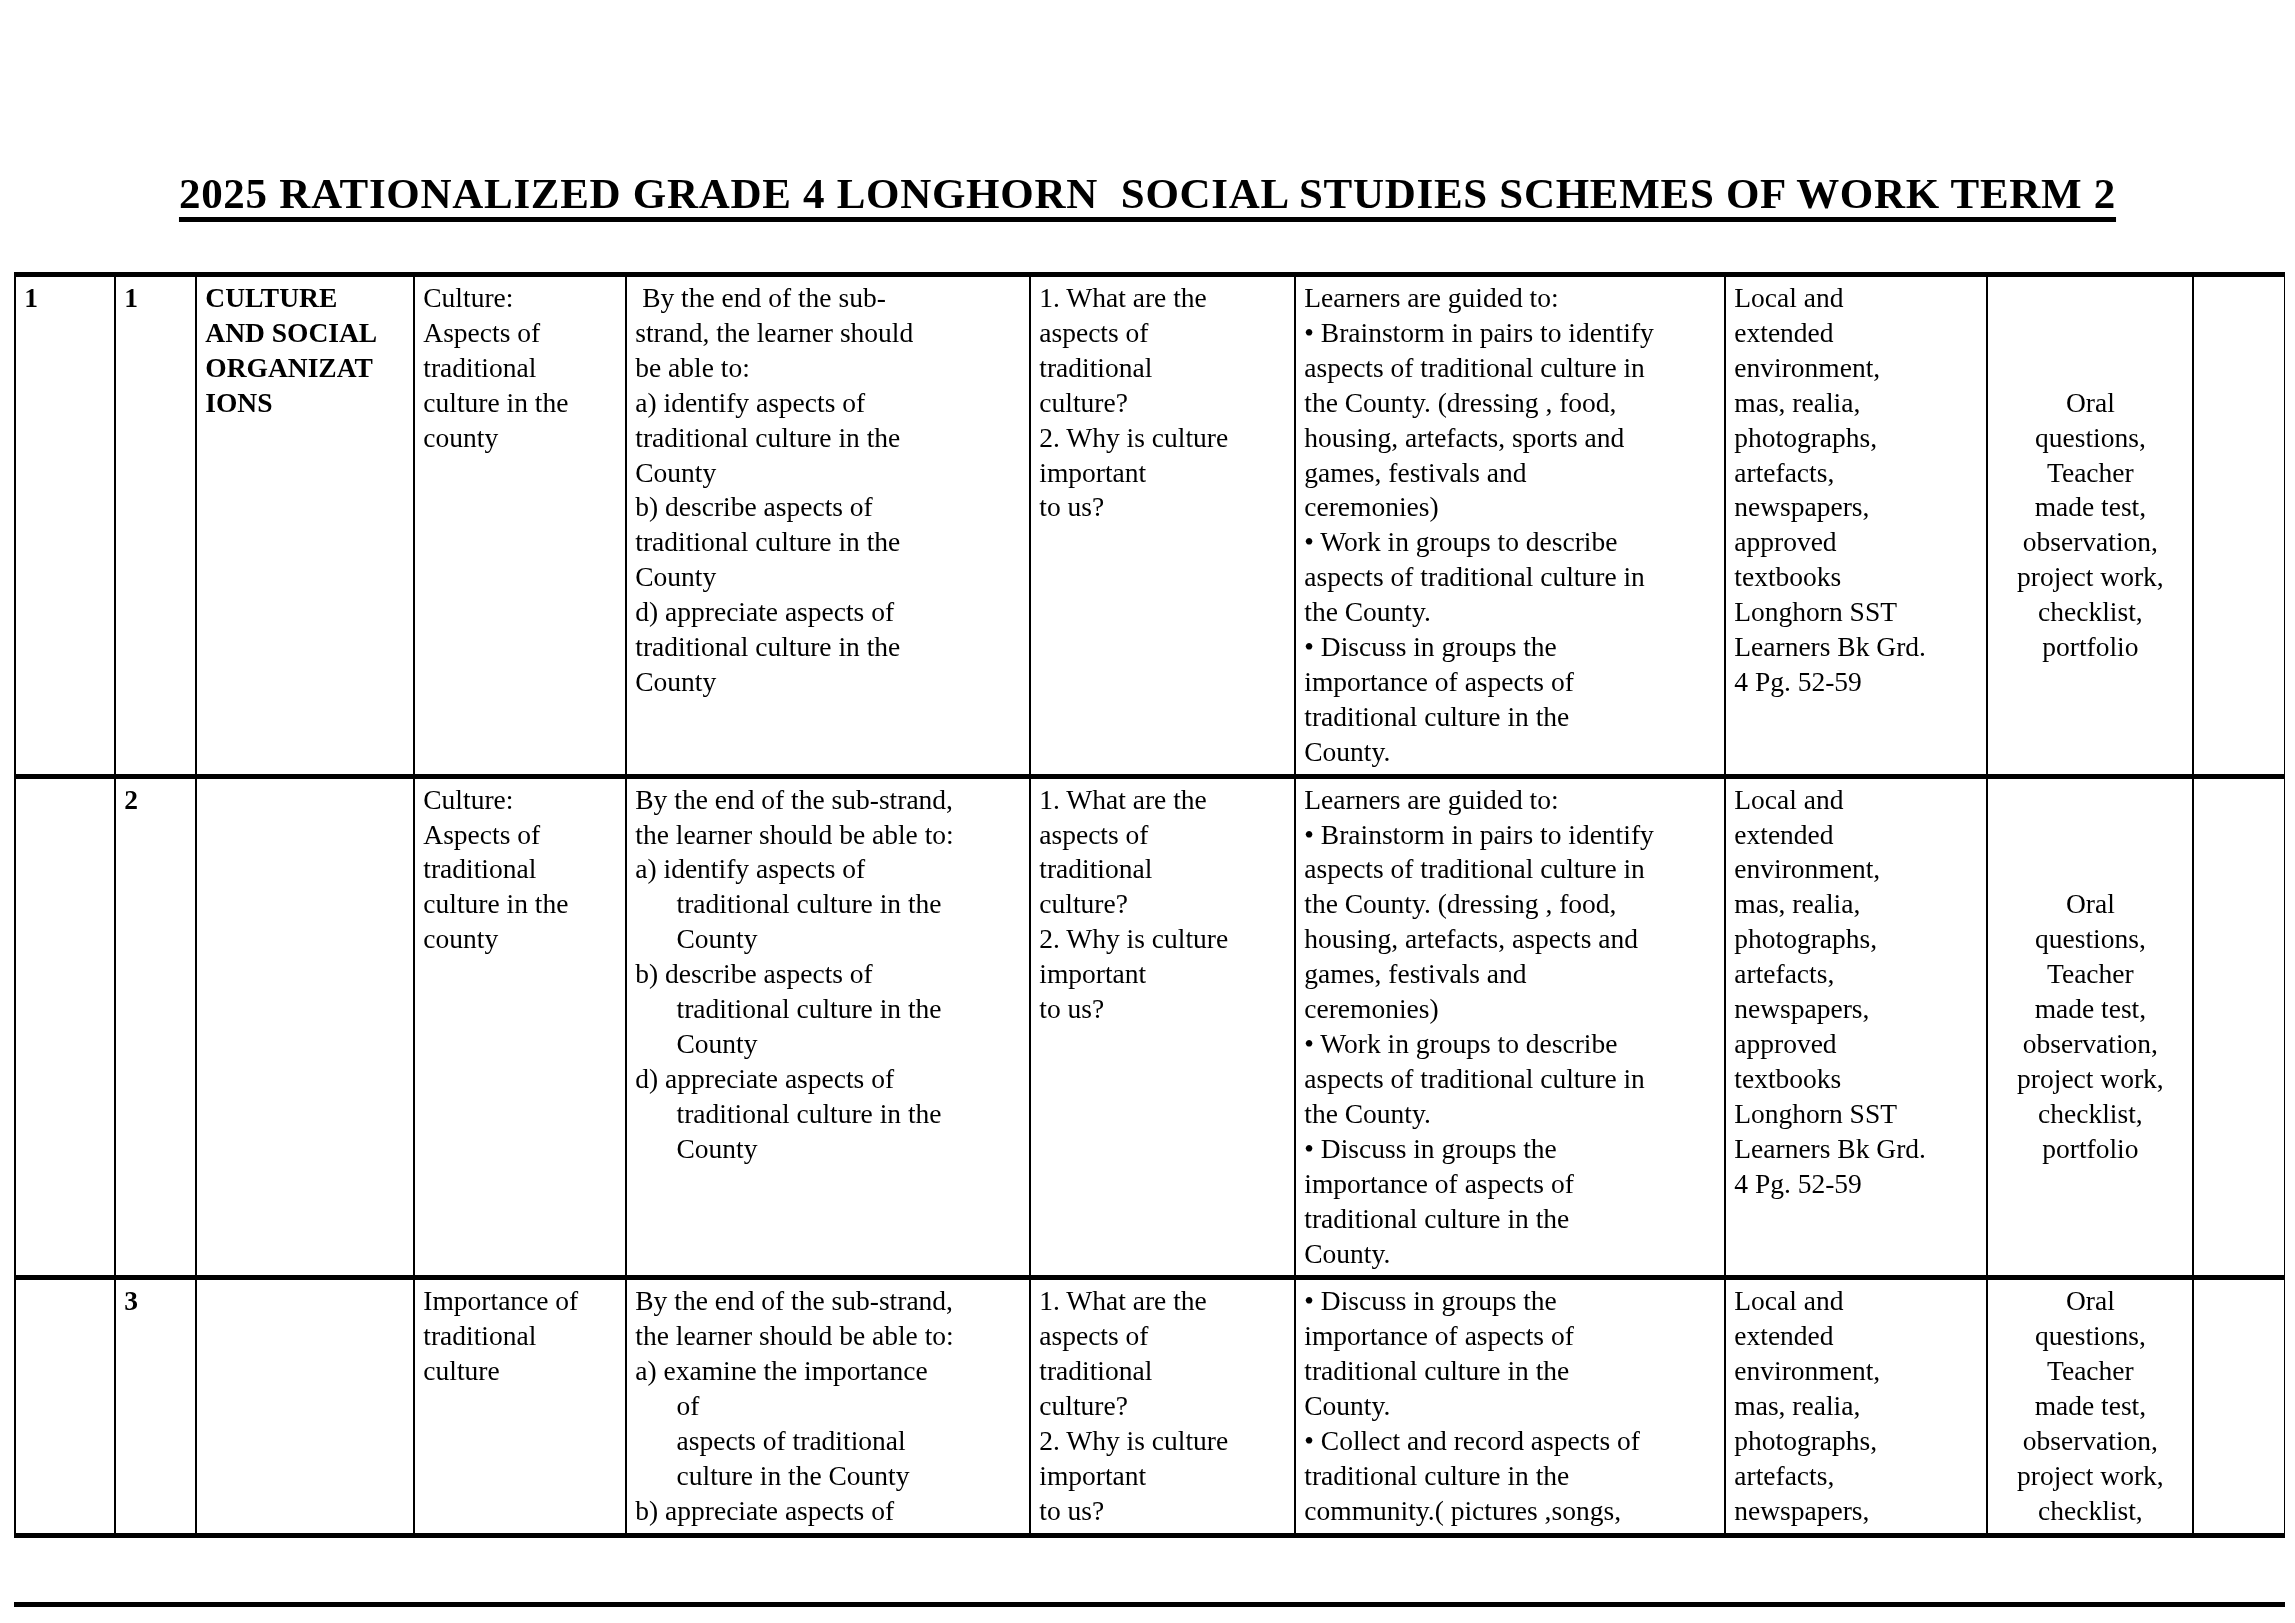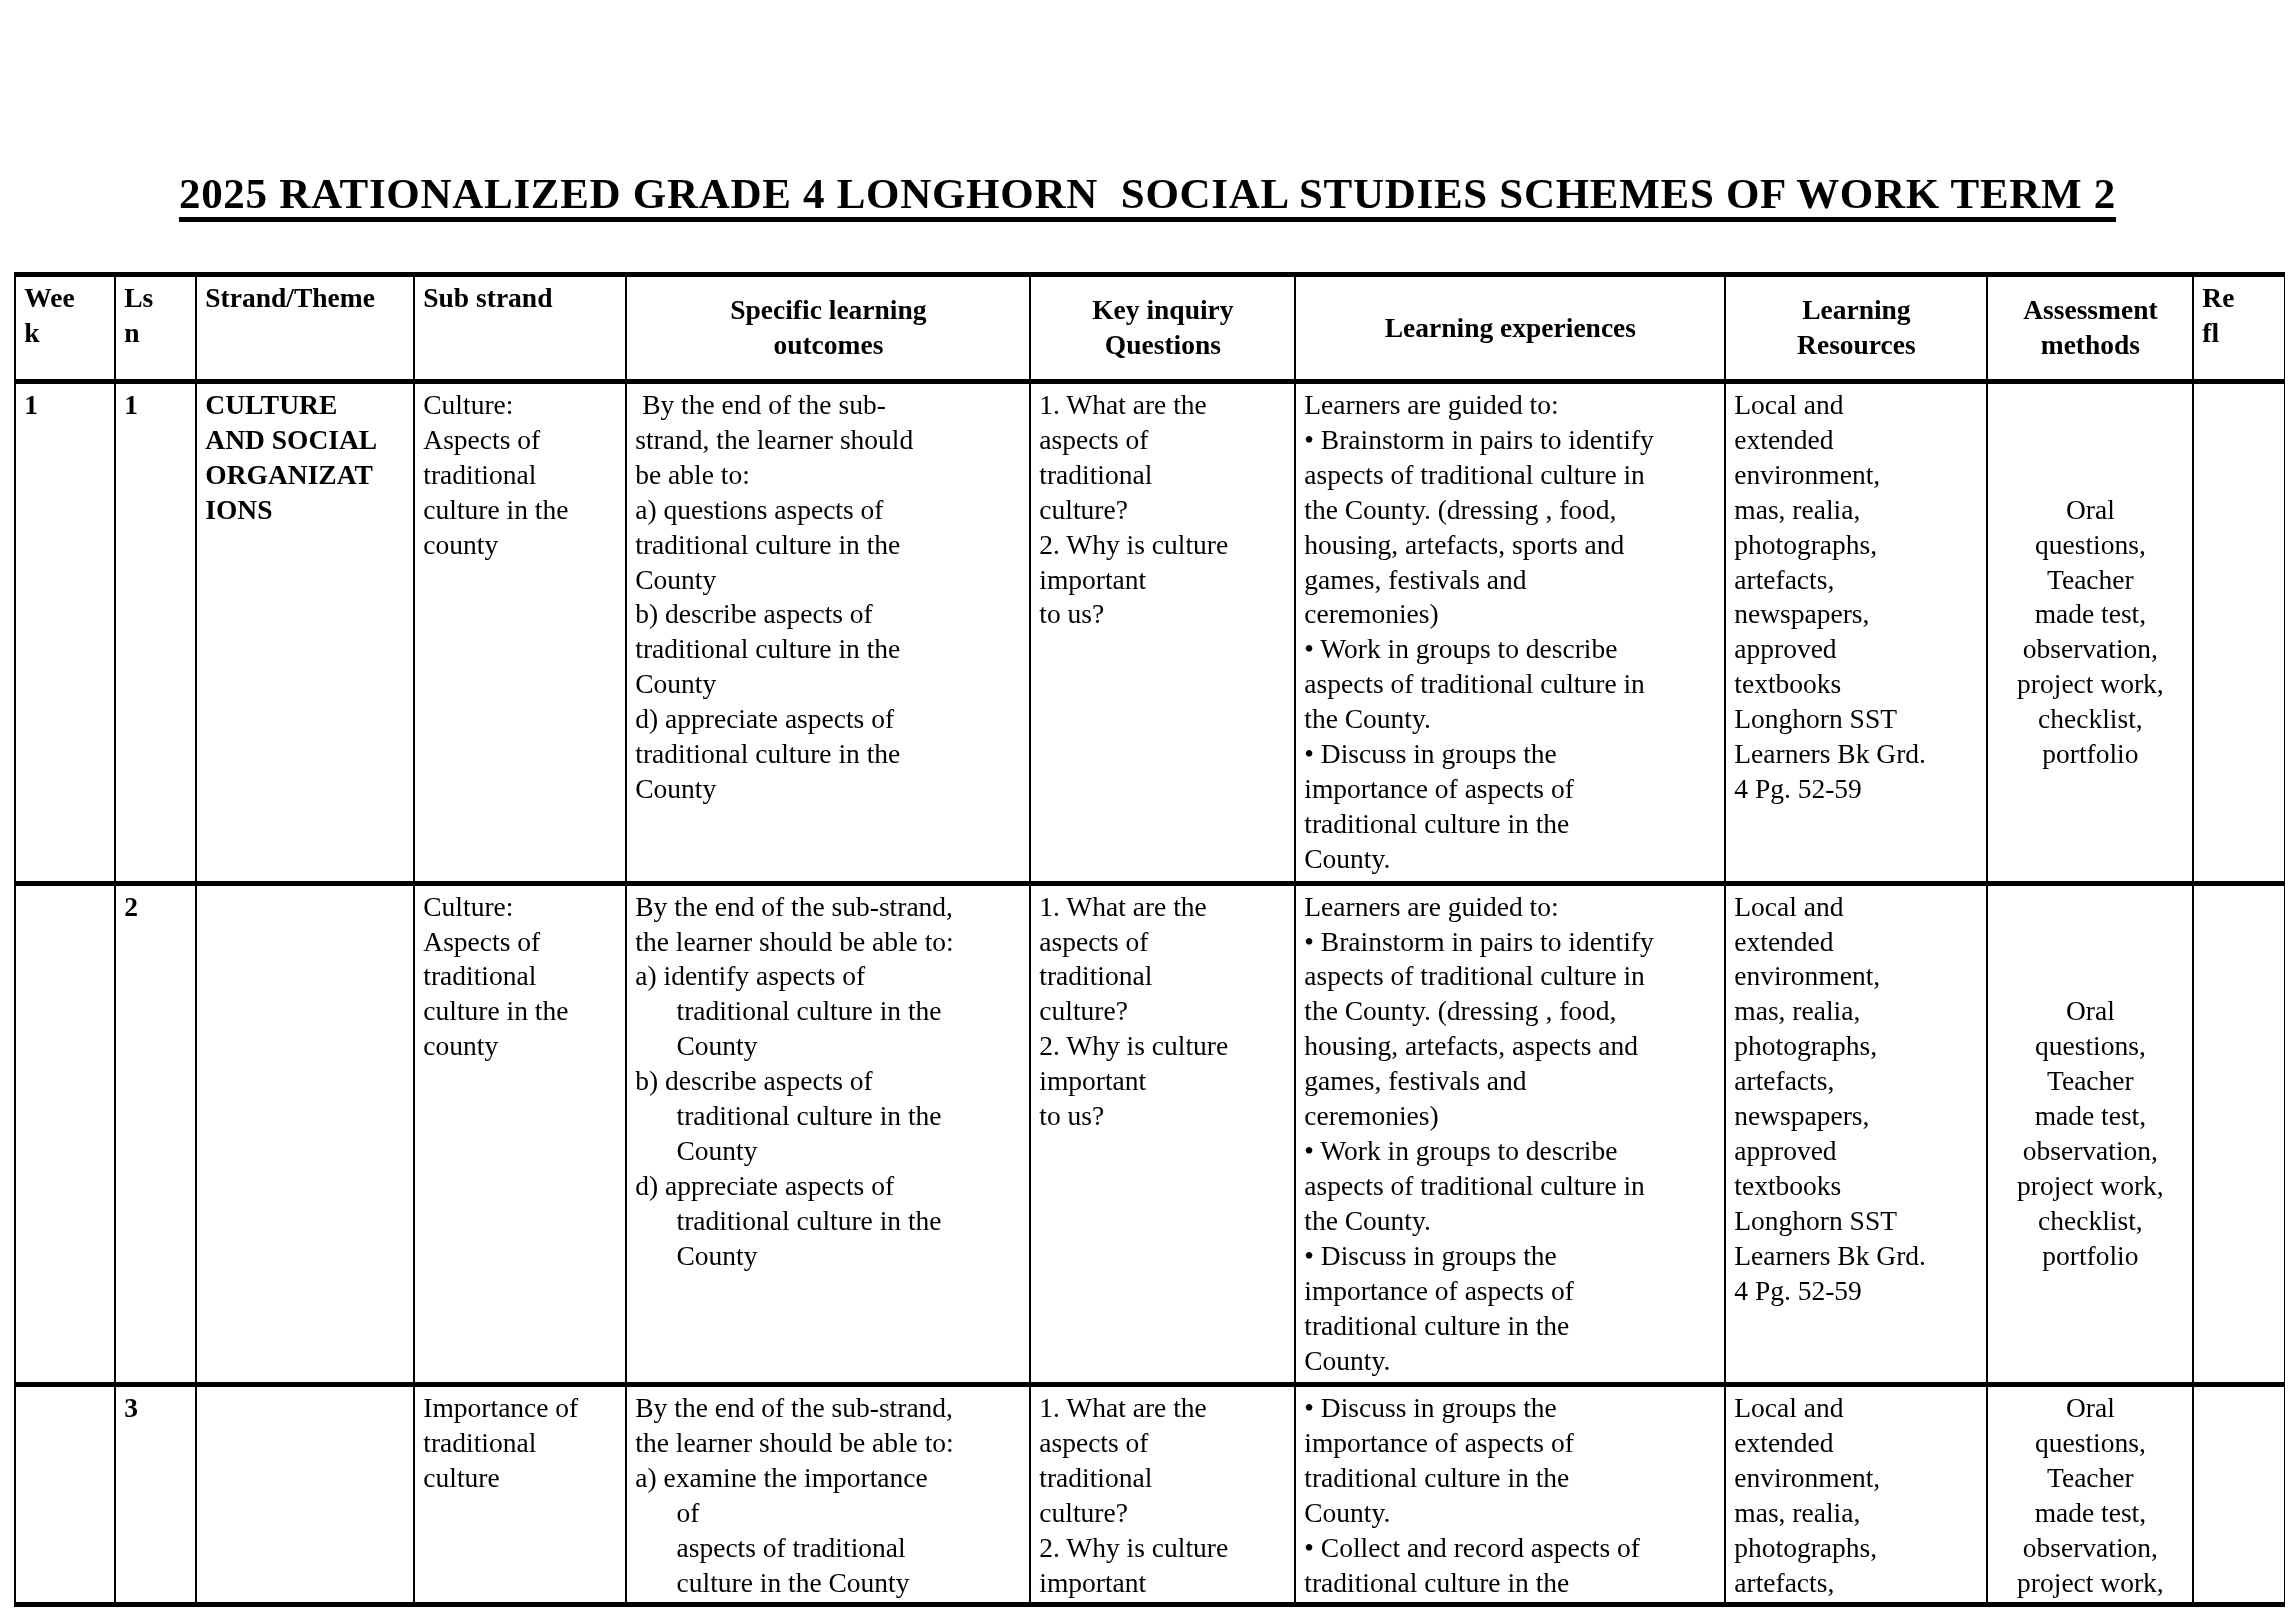--- a/index.html
+++ b/index.html
@@ -51,56 +51,37 @@
         <col style="width:212px">
           <col style="width:404px">
           <col style="width:265px">
         <col style="width:430px">
           <col style="width:262px">
           <col style="width:206px">
         <col style="width:92px">
       </colgroup>
 
       <tbody>
-          <tr class="header-row">
-        <td class="hdr">Wee
-k</td>
-        <td class="hdr">Ls
-n</td>
-        <td class="hdr">Strand/Theme</td>
-        <td class="hdr">Sub strand</td>
-        <td class="hdr-c">Specific learning
-outcomes</td>
-        <td class="hdr-c">Key inquiry
-Questions</td>
-        <td class="hdr-c">Learning experiences</td>
-        <td class="hdr-c">Learning
-Resources</td>
-        <td class="hdr-c">Assessment
-methods</td>
-        <td class="hdr">Re
-fl</td>
-      </tr>
 
       <tr class="row-1">
         <td class="bold-num">1</td>
         <td class="bold-num">1</td>
         <td class="strand">CULTURE
 AND SOCIAL
 ORGANIZAT
 IONS</td>
         <td>Culture:
 Aspects of
 traditional
 culture in the
 county</td>
         <td> By the end of the sub-
 strand, the learner should
 be able to:
-a) questions aspects of
+a) identify aspects of
 traditional culture in the
 County
 b) describe aspects of
 traditional culture in the
 County
 d) appreciate aspects of
 traditional culture in the
 County</td>
         <td>1. What are the
 aspects of

